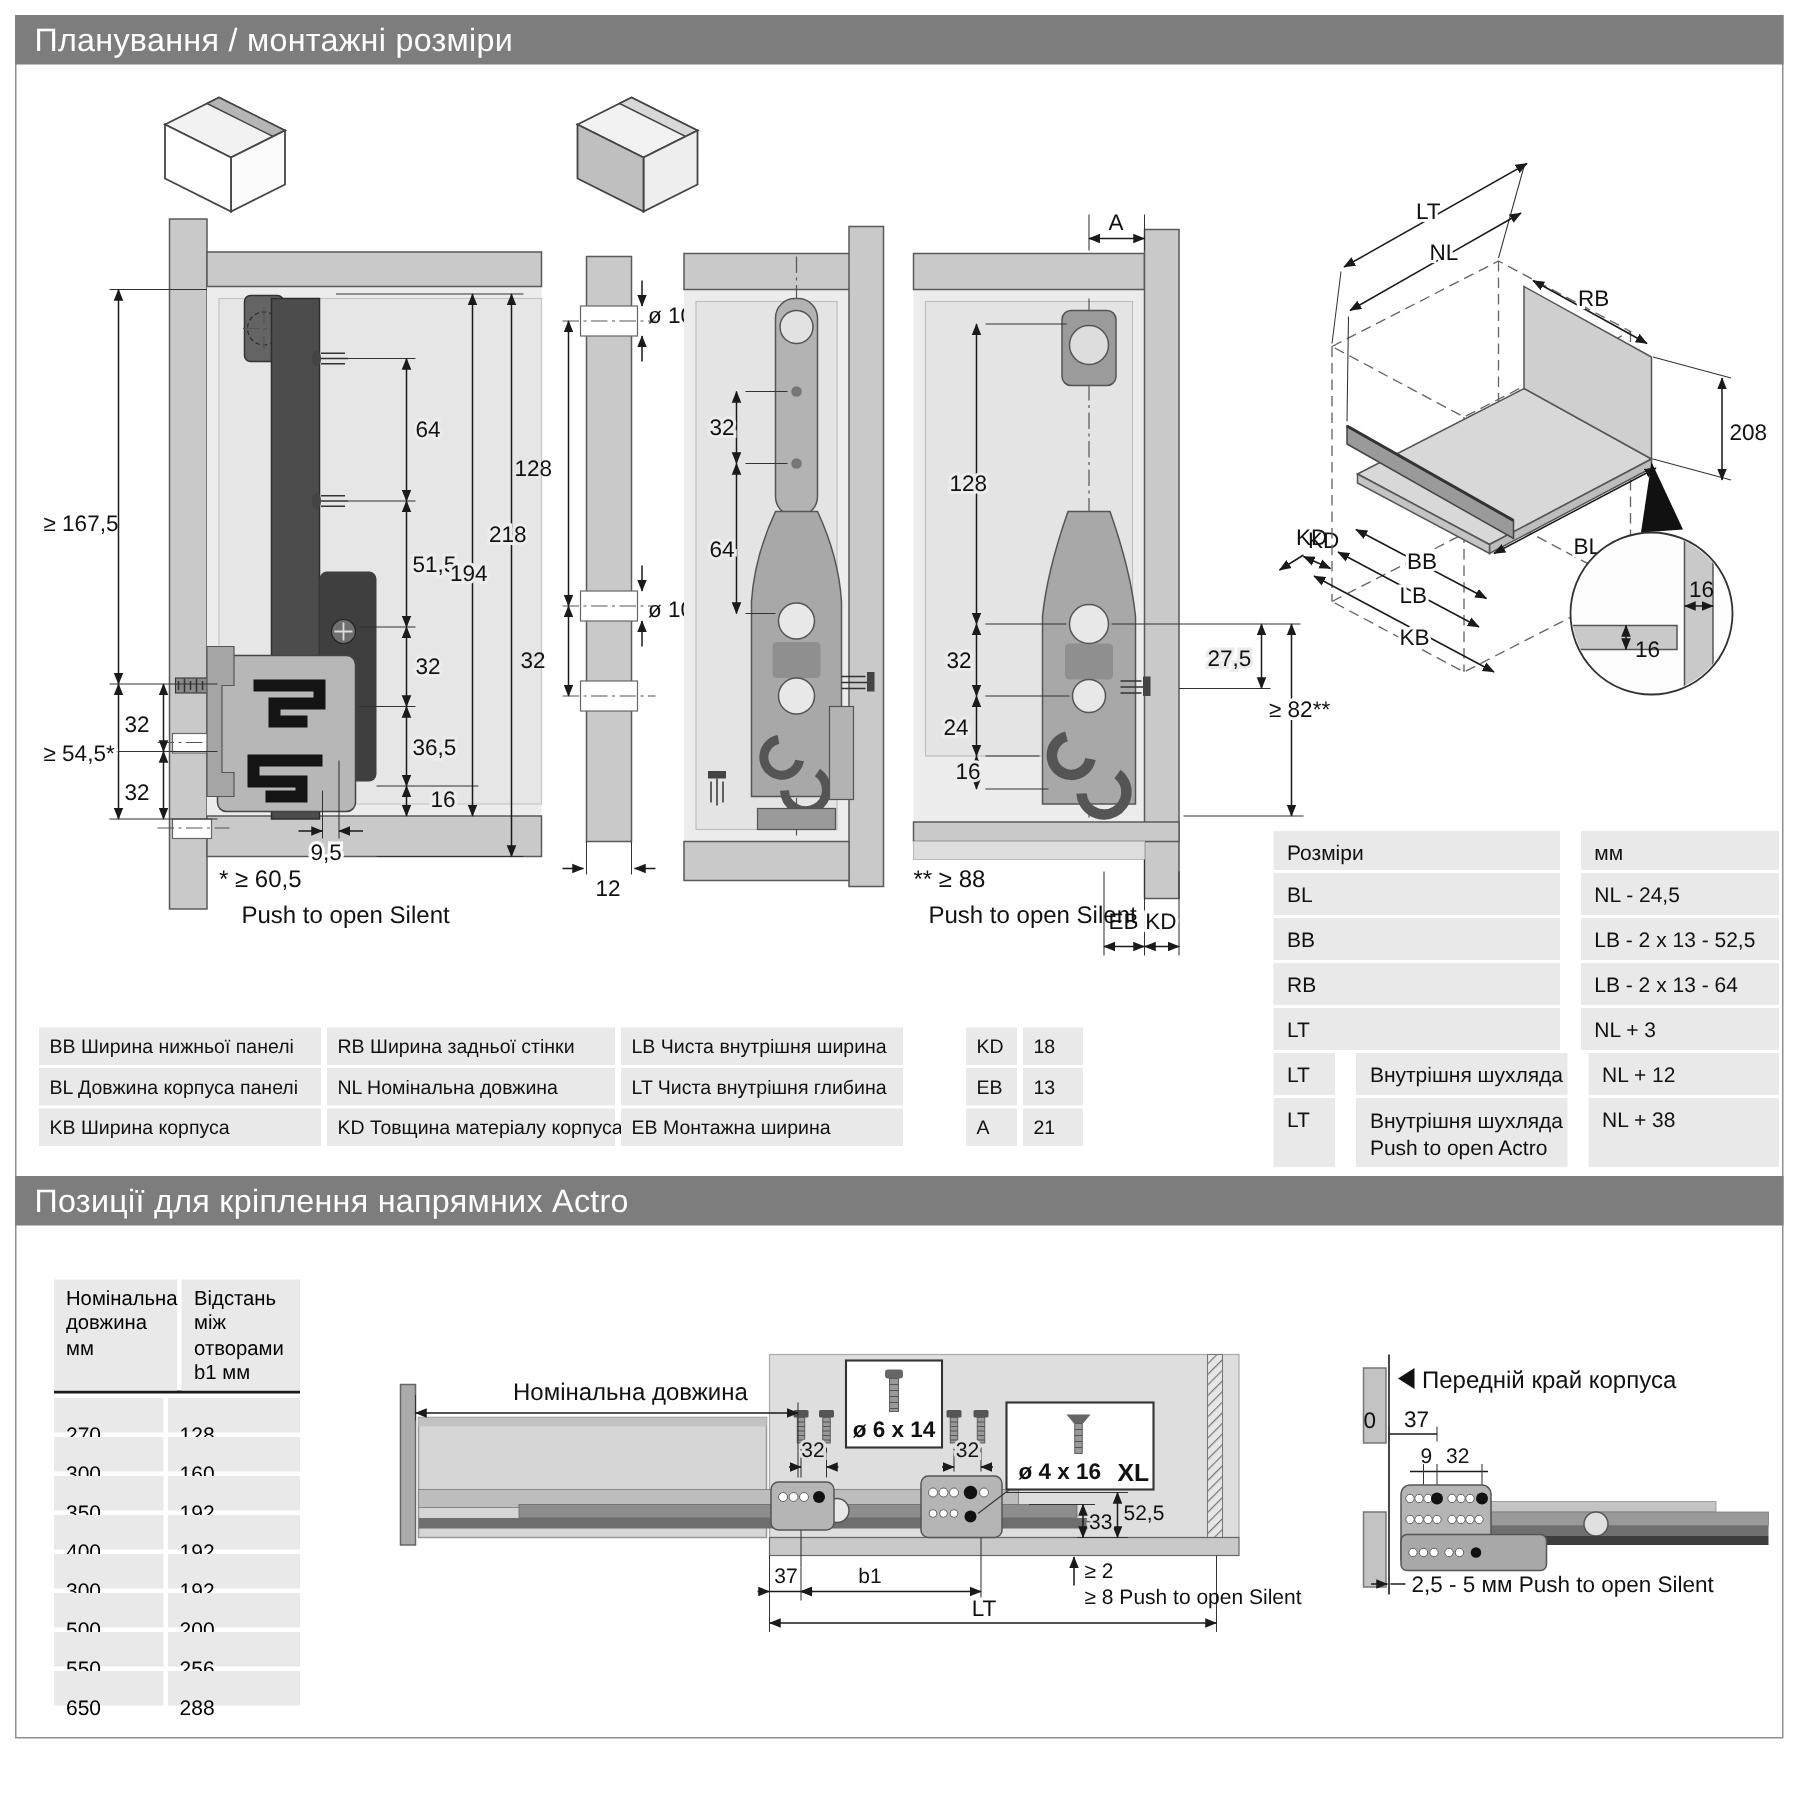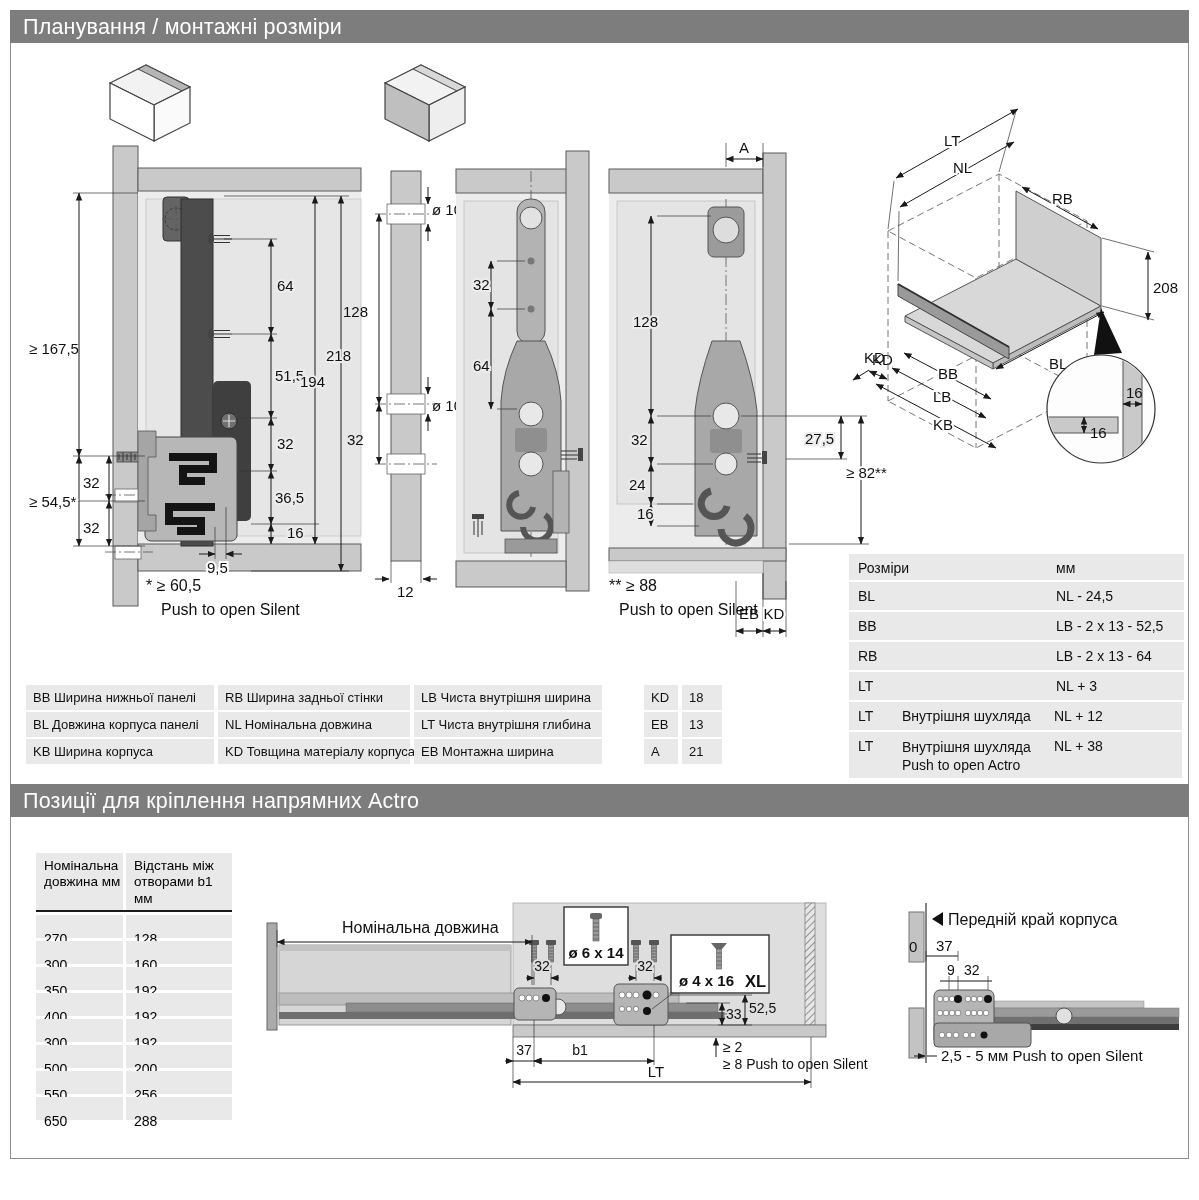--- a/index.html
+++ b/index.html
@@ -17,23 +17,23 @@
   .dim{stroke:#1a1a1a;stroke-width:1;fill:none;}
   .dar{marker-start:url(#ma);marker-end:url(#ma);}
   .dae{marker-end:url(#ma);}
   .ext{stroke:#333;stroke-width:.7;fill:none;}
   .cl{stroke:#555;stroke-width:.8;stroke-dasharray:11 3 2 3;fill:none;}
   .pnl{fill:#c9c9c9;stroke:#5a5a5a;stroke-width:1;}
   .dsh{stroke:#666;stroke-width:.9;stroke-dasharray:7 4;fill:none;}
   .grid{position:absolute;display:grid;}
   .acell{background:#e9e9e9;font-size:13px;color:#111;padding:5px 0 0 7px;white-space:nowrap;height:25px;box-sizing:border-box;}
   .dt{position:absolute;width:337px;}
-  .drow{display:flex;gap:0;margin-bottom:2px;}
+  .drow{display:flex;gap:14px;margin-bottom:2px;}
   .dc{background:#e9e9e9;font-size:14px;color:#111;padding:6px 0 0 9px;box-sizing:border-box;}
-  .s2tbl{position:absolute;width:196px;}
+  .s2tbl{position:absolute;width:164px;}
   .s2h{display:flex;gap:3px;border-bottom:2px solid #1a1a1a;}
   .s2hc{background:#e9e9e9;font-size:13.5px;line-height:1.22;padding:5px 0 3px 8px;box-sizing:border-box;}
   .s2r{display:flex;gap:3px;margin-top:3px;}
   .s2c{background:#e9e9e9;font-size:14px;height:23px;padding:16px 0 0 8px;box-sizing:border-box;}
 </style>
 </head>
 <body>
 
 <div class="page">
 

